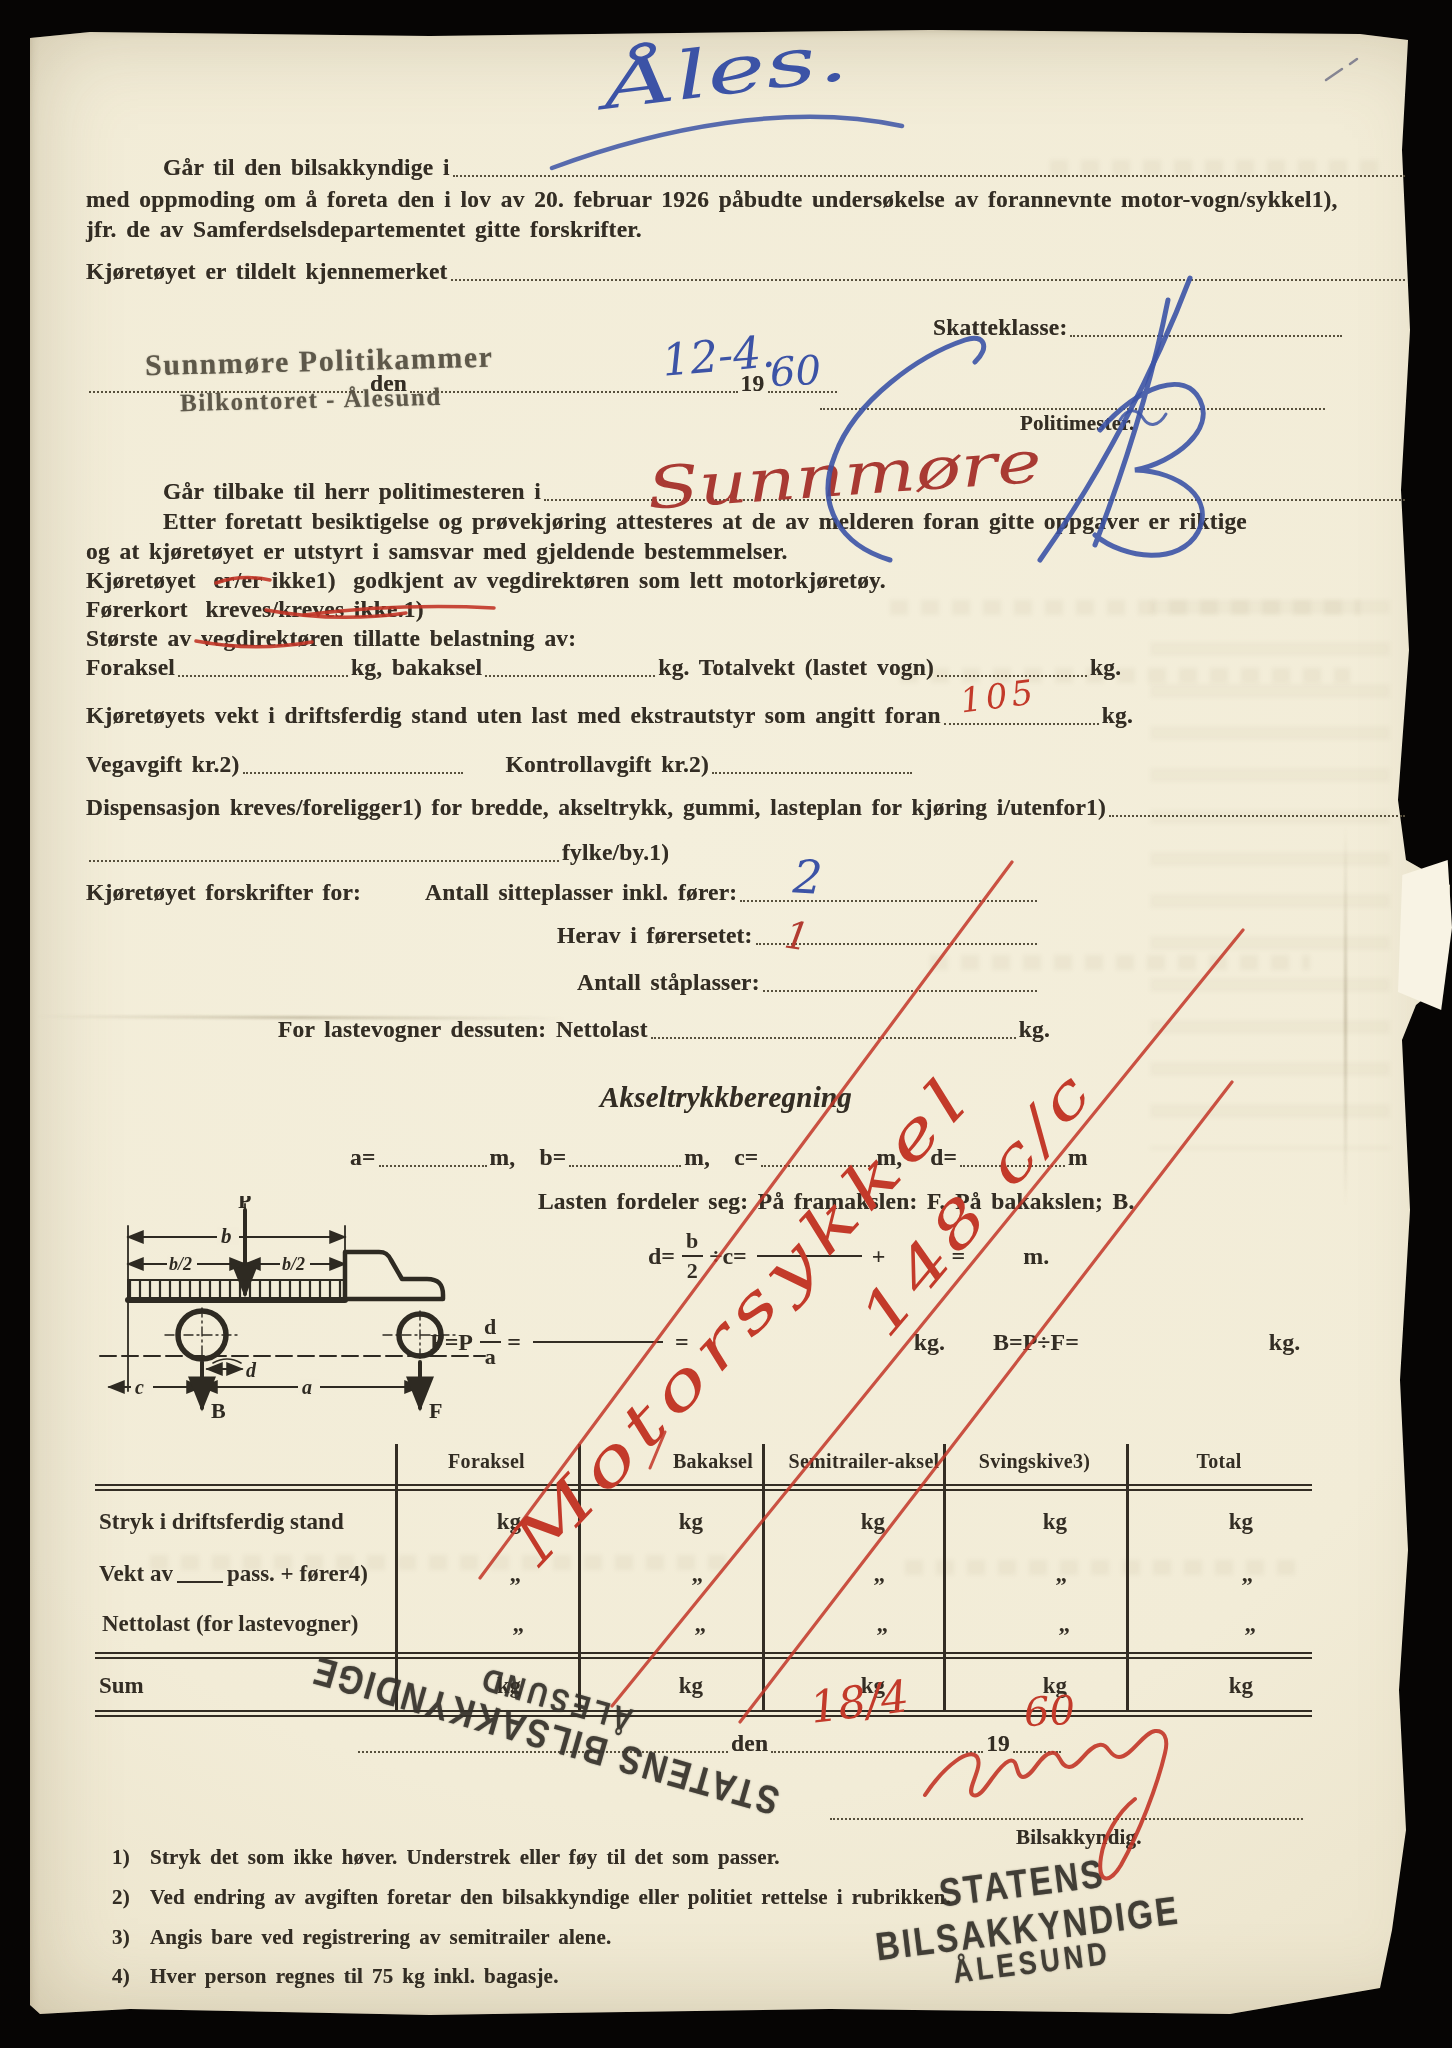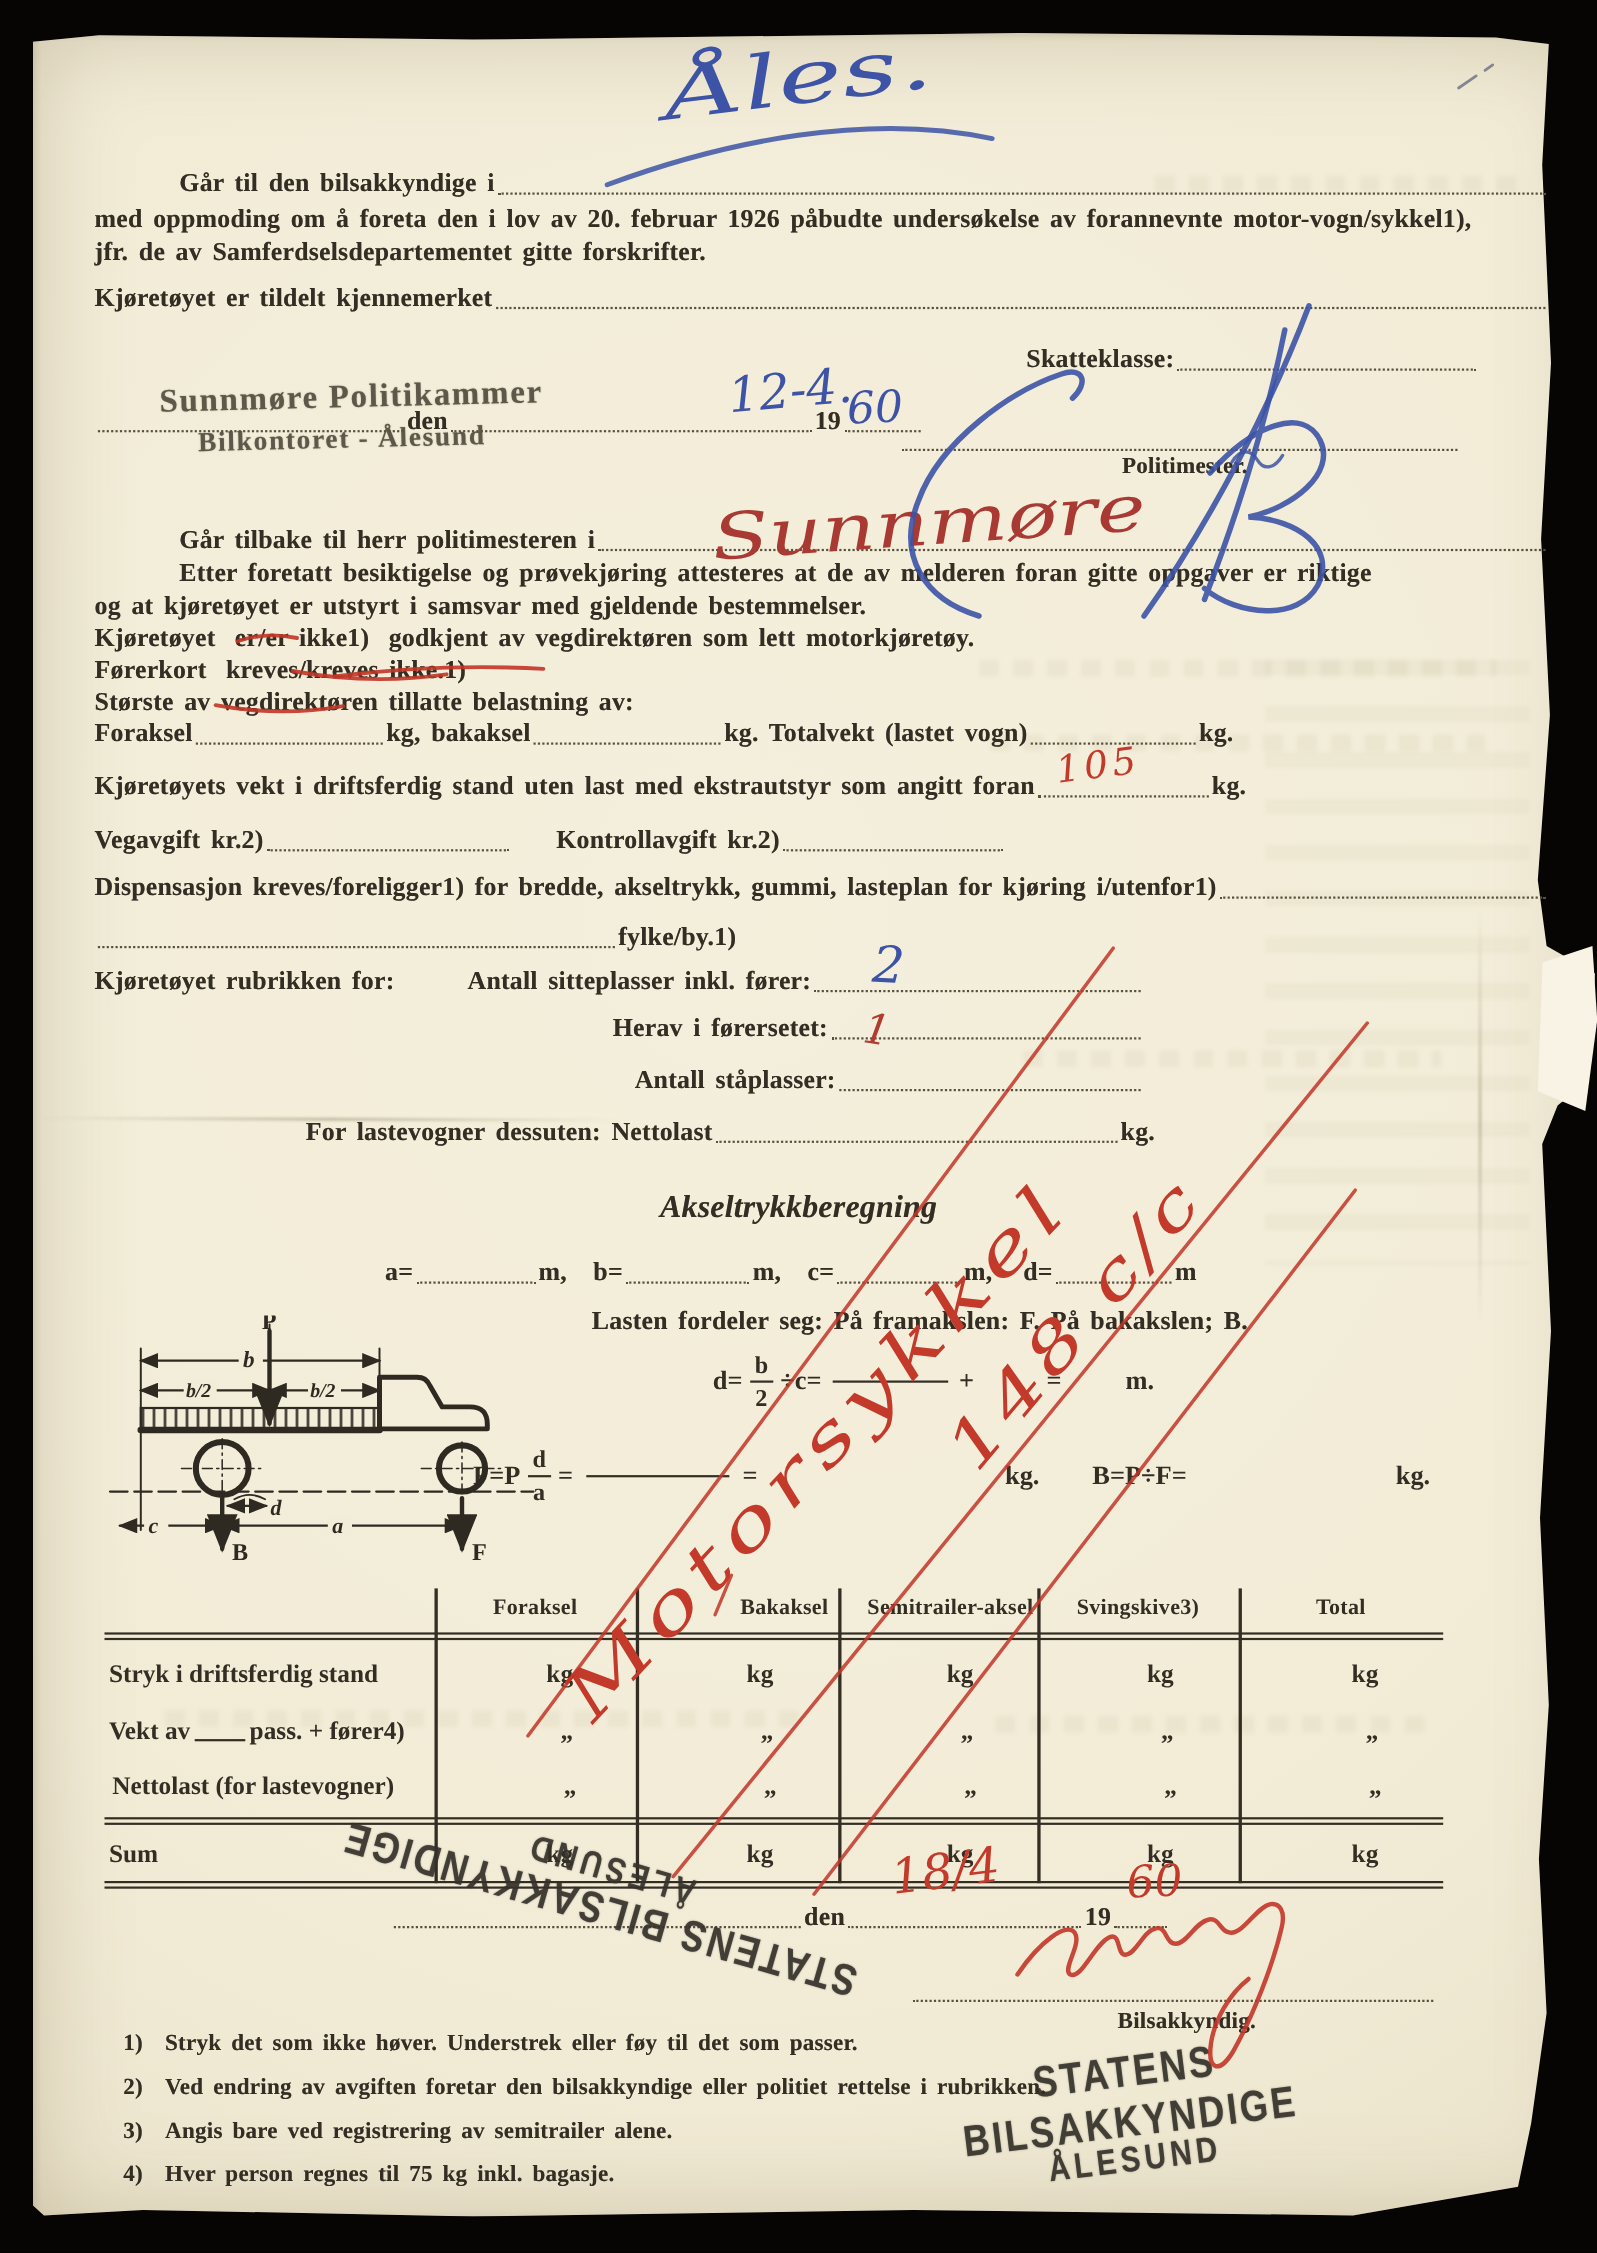--- a/index.html
+++ b/index.html
@@ -151,21 +151,21 @@
 
   <div class="t flex" style="left:86px;top:792px;width:1322px;">
     <span>Dispensasjon kreves/foreligger1) for bredde, akseltrykk, gummi, lasteplan for kjøring i/utenfor1)</span>
     <span class="dl dlf"></span>
   </div>
   <div class="t flex" style="left:86px;top: 837px;">
     <span class="dl" style="width:470px;"></span>
     <span>fylke/by.1)</span>
   </div>
 
-  <div class="t" style="left:86px;top:877px;">Kjøretøyet rubrikken for:</div>
+  <div class="t" style="left:86px;top:877px;">Kjøretøyet forskrifter for:</div>
   <div class="t flex" style="left:425px;top:877px;width:615px;">
     <span>Antall sitteplasser inkl. fører:</span>
     <span class="dl dlf"></span>
   </div>
   <div class="t flex" style="left:557px;top:920px;width:483px;">
     <span>Herav i førersetet:</span>
     <span class="dl dlf"></span>
   </div>
   <div class="t flex" style="left:577px;top:967px;width:463px;">
     <span>Antall ståplasser:</span>

